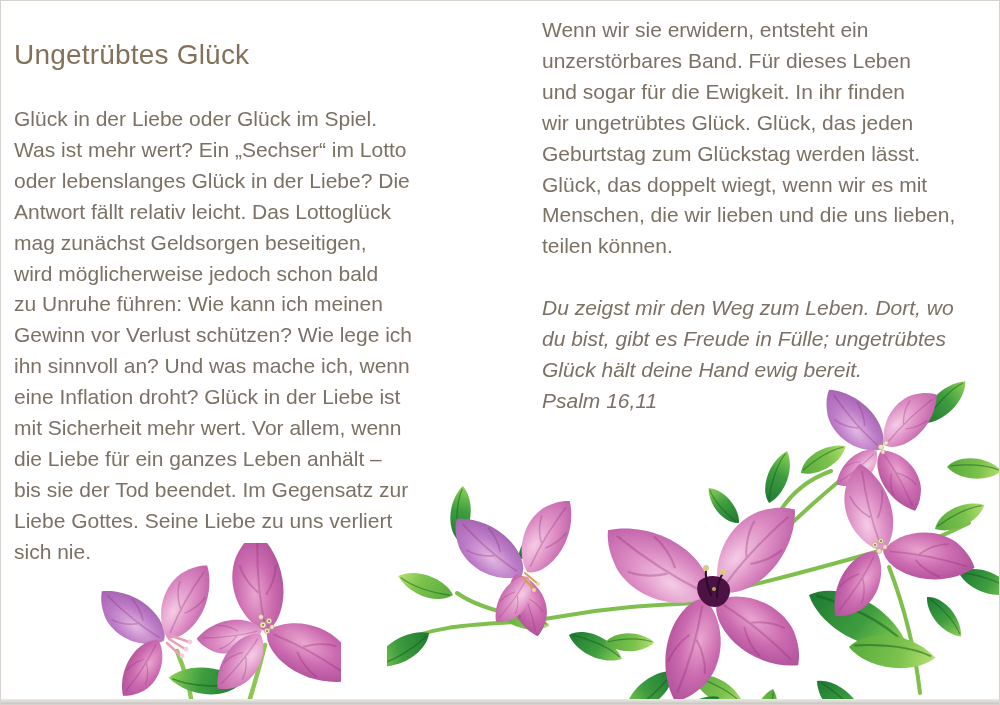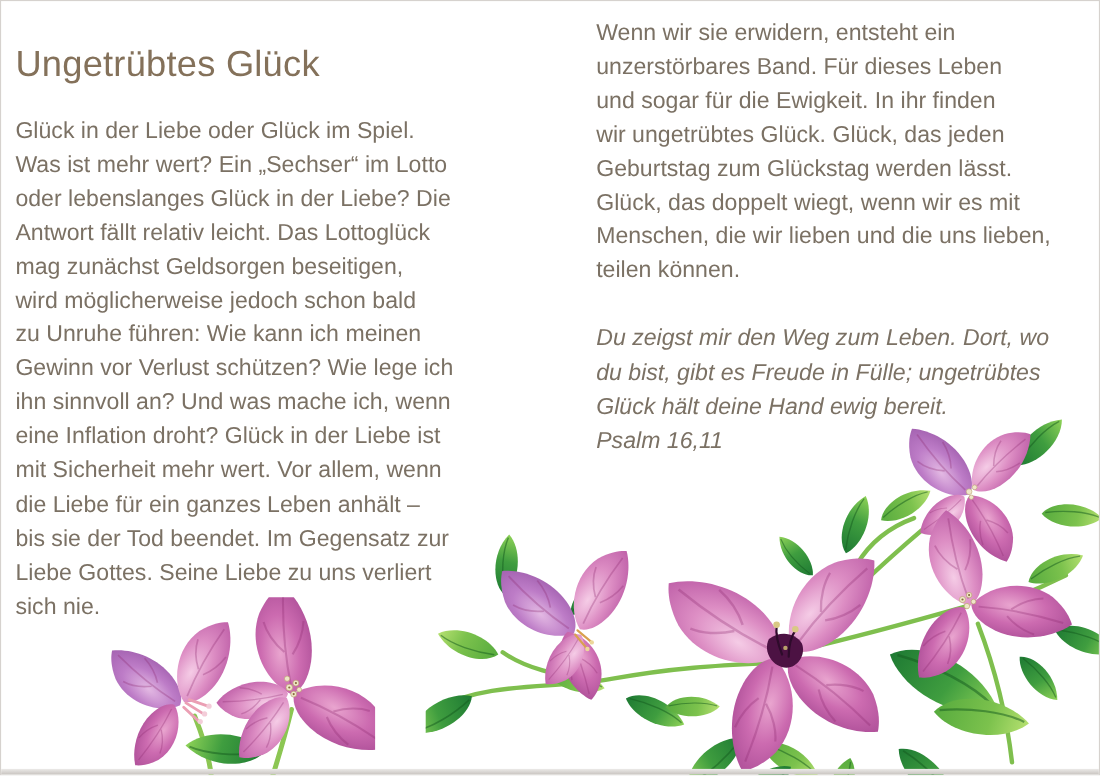--- a/index.html
+++ b/index.html
@@ -7,21 +7,21 @@
     position:relative;
     width:1000px;height:705px;
     background:#ffffff;
     overflow:hidden;
     box-sizing:border-box;
     border:1px solid #d6d2ce;
     font-family:"Liberation Sans", sans-serif;
   }
   .page-title{
     position:absolute;left:13px;top:15px;
-    font-size:33px;line-height:40px;font-weight:400;
+    font-size:28px;line-height:40px;font-weight:400;
     color:#84715a;letter-spacing:.2px;
   }
   .col{
     position:absolute;
     font-size:21px;line-height:30.9px;
     color:#7b7164;
   }
   .col p{margin:0;white-space:pre-line;}
   .col-left{left:13px;top:103px;width:445px;}
   .col-right{left:541px;top:14px;width:470px;}

